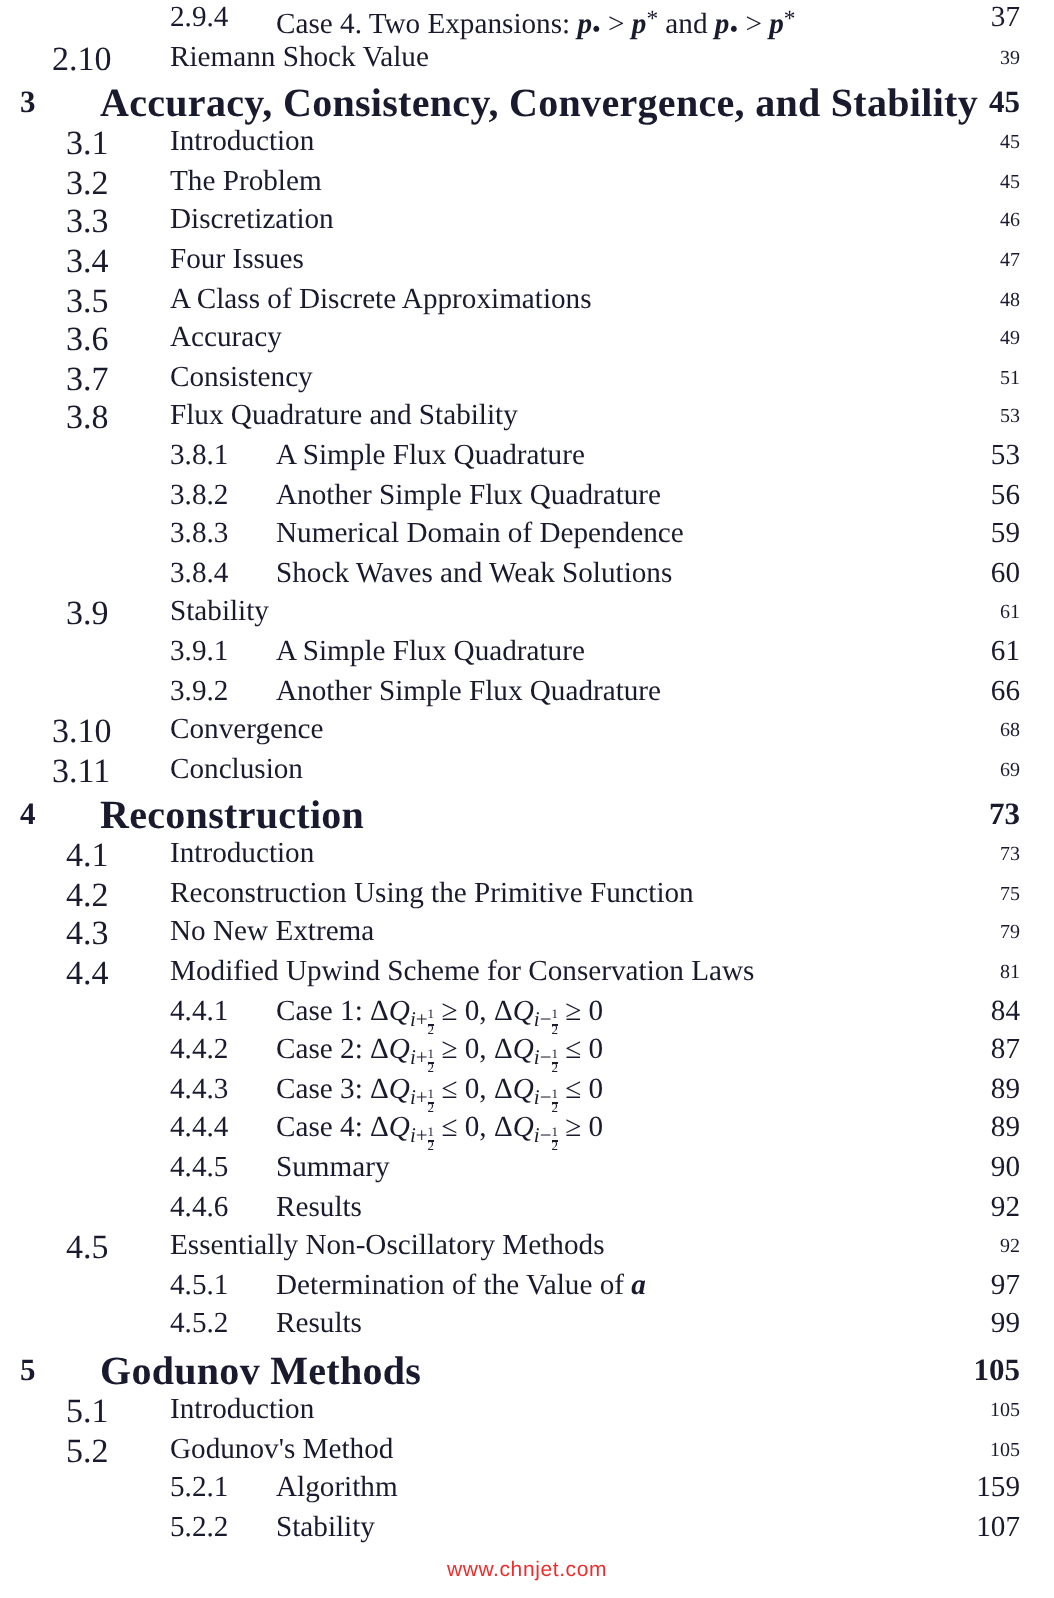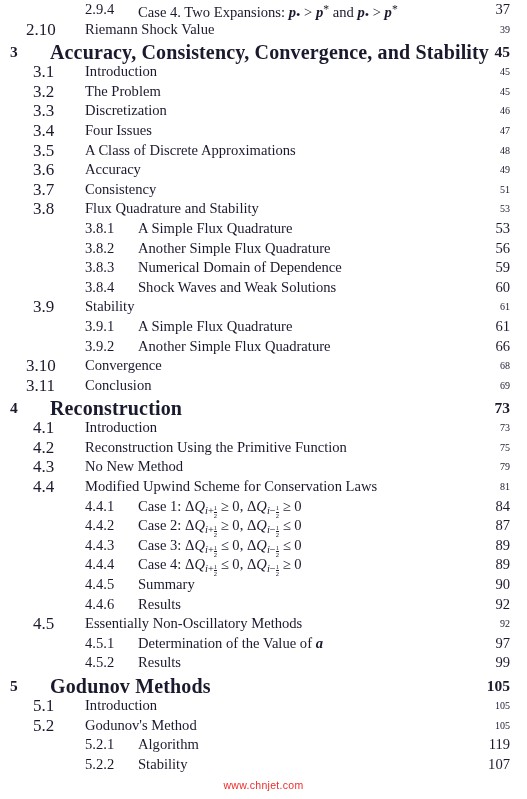--- a/index.html
+++ b/index.html
@@ -222,21 +222,21 @@
       <span class="title">Introduction</span>
       <span class="page">73</span>
     </div>
     <div class="row lvl-section">
       <span class="num">4.2</span>
       <span class="title">Reconstruction Using the Primitive Function</span>
       <span class="page">75</span>
     </div>
     <div class="row lvl-section">
       <span class="num">4.3</span>
-      <span class="title">No New Method</span>
+      <span class="title">No New Extrema</span>
       <span class="page">79</span>
     </div>
     <div class="row lvl-section">
       <span class="num">4.4</span>
       <span class="title">Modified Upwind Scheme for Conservation Laws</span>
       <span class="page">81</span>
     </div>
     <div class="row lvl-sub">
       <span class="num">4.4.1</span>
       <span class="title">Case 1: Δ<span class="mathi">Q</span><span class="sub"><span class="mathi">i</span>+<span class="frac"><span class="n">1</span><span class="b">2</span></span></span> ≥ 0, Δ<span class="mathi">Q</span><span class="sub"><span class="mathi">i</span>−<span class="frac"><span class="n">1</span><span class="b">2</span></span></span> ≥ 0</span>
@@ -293,21 +293,21 @@
       <span class="page">105</span>
     </div>
     <div class="row lvl-section">
       <span class="num">5.2</span>
       <span class="title">Godunov's Method</span>
       <span class="page">105</span>
     </div>
     <div class="row lvl-sub">
       <span class="num">5.2.1</span>
       <span class="title">Algorithm</span>
-      <span class="page">119</span>
+      <span class="page">159</span>
     </div>
     <div class="row lvl-sub">
       <span class="num">5.2.2</span>
       <span class="title">Stability</span>
       <span class="page">107</span>
     </div>
   </div>
 
 <div id="watermark">www.chnjet.com</div>
 

